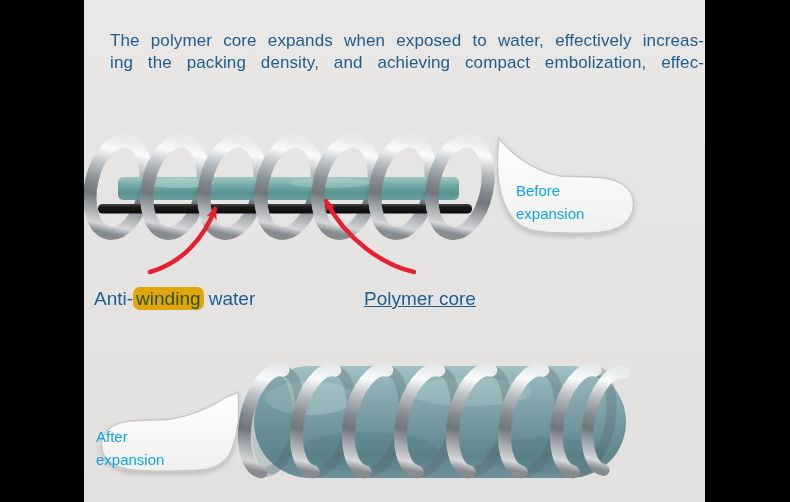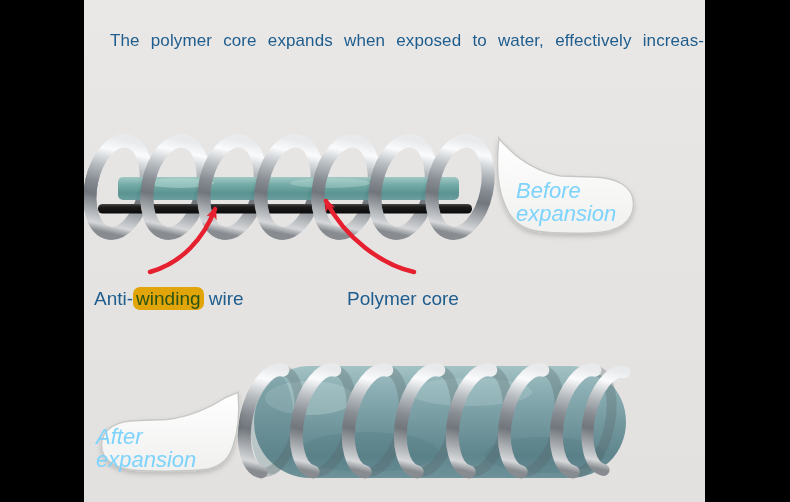--- a/index.html
+++ b/index.html
@@ -20,26 +20,26 @@
     position:absolute;left:110px;top:30px;width:594px;z-index:3;
     color:#1e5d8d;font-size:17px;line-height:22.4px;letter-spacing:.1px;
   }
   .para-line{white-space:nowrap;}
   .para-line.just{text-align:justify;text-align-last:justify;white-space:normal;
     word-spacing:1px;}
   .ann-label{
     position:absolute;z-index:3;color:#1e5d8d;font-size:19px;white-space:nowrap;
   }
   .ann-anti{left:94px;top:288px;}
-  .ann-core{left:347px;top:288px;}
+  .ann-core{left:364px;top:288px;text-decoration:underline;}
   .hl{
     background:#e1a50a;color:#2b5313;padding:1px 3px;border-radius:7px;
   }
   .callout-text{
-    position:absolute;z-index:4;color:#7dd3fc;font-size:22px;line-height:22.5px;font-style:italic;
+    position:absolute;z-index:4;color:#0ea5e9;font-size:15px;line-height:22.5px;
   }
   .callout-before{left:516px;top:180px;text-align:left;}
   .callout-after{left:96px;top:426px;width:124px;}
 </style>
 </head>
 <body>
 
 <div class="stage">
 
   <div class="content-bg"></div>
@@ -215,23 +215,24 @@
              C192,471.5 158,471.5 138,470.5
              C114,469.5 101.5,459 101.5,445
              C101.5,429.5 116,420.5 138,420.5
              L167,419.5
              C189,417 211,407 223,399
              C229,395.5 234,395 238,392 Z" fill="url(#bubbleFill)" stroke="#c7c7c6" stroke-width="1.4"></path>
   </svg>
 
   <div class="para">
     <div class="para-line just">The polymer core expands when exposed to water, effectively increas-</div>
+    <div class="para-line just">ing the packing density, and achieving compact embolization, effec-</div>
   </div>
 
-  <div class="ann-label ann-anti"><span>Anti-</span><span class="hl">winding</span><span> wire</span></div>
+  <div class="ann-label ann-anti"><span>Anti-</span><span class="hl">winding</span><span> water</span></div>
 
   <div class="ann-label ann-core">Polymer core</div>
 
   <div class="callout-text callout-before">
     <div>Before</div>
     <div>expansion</div>
   </div>
 
   <div class="callout-text callout-after">
     <div>After</div>

